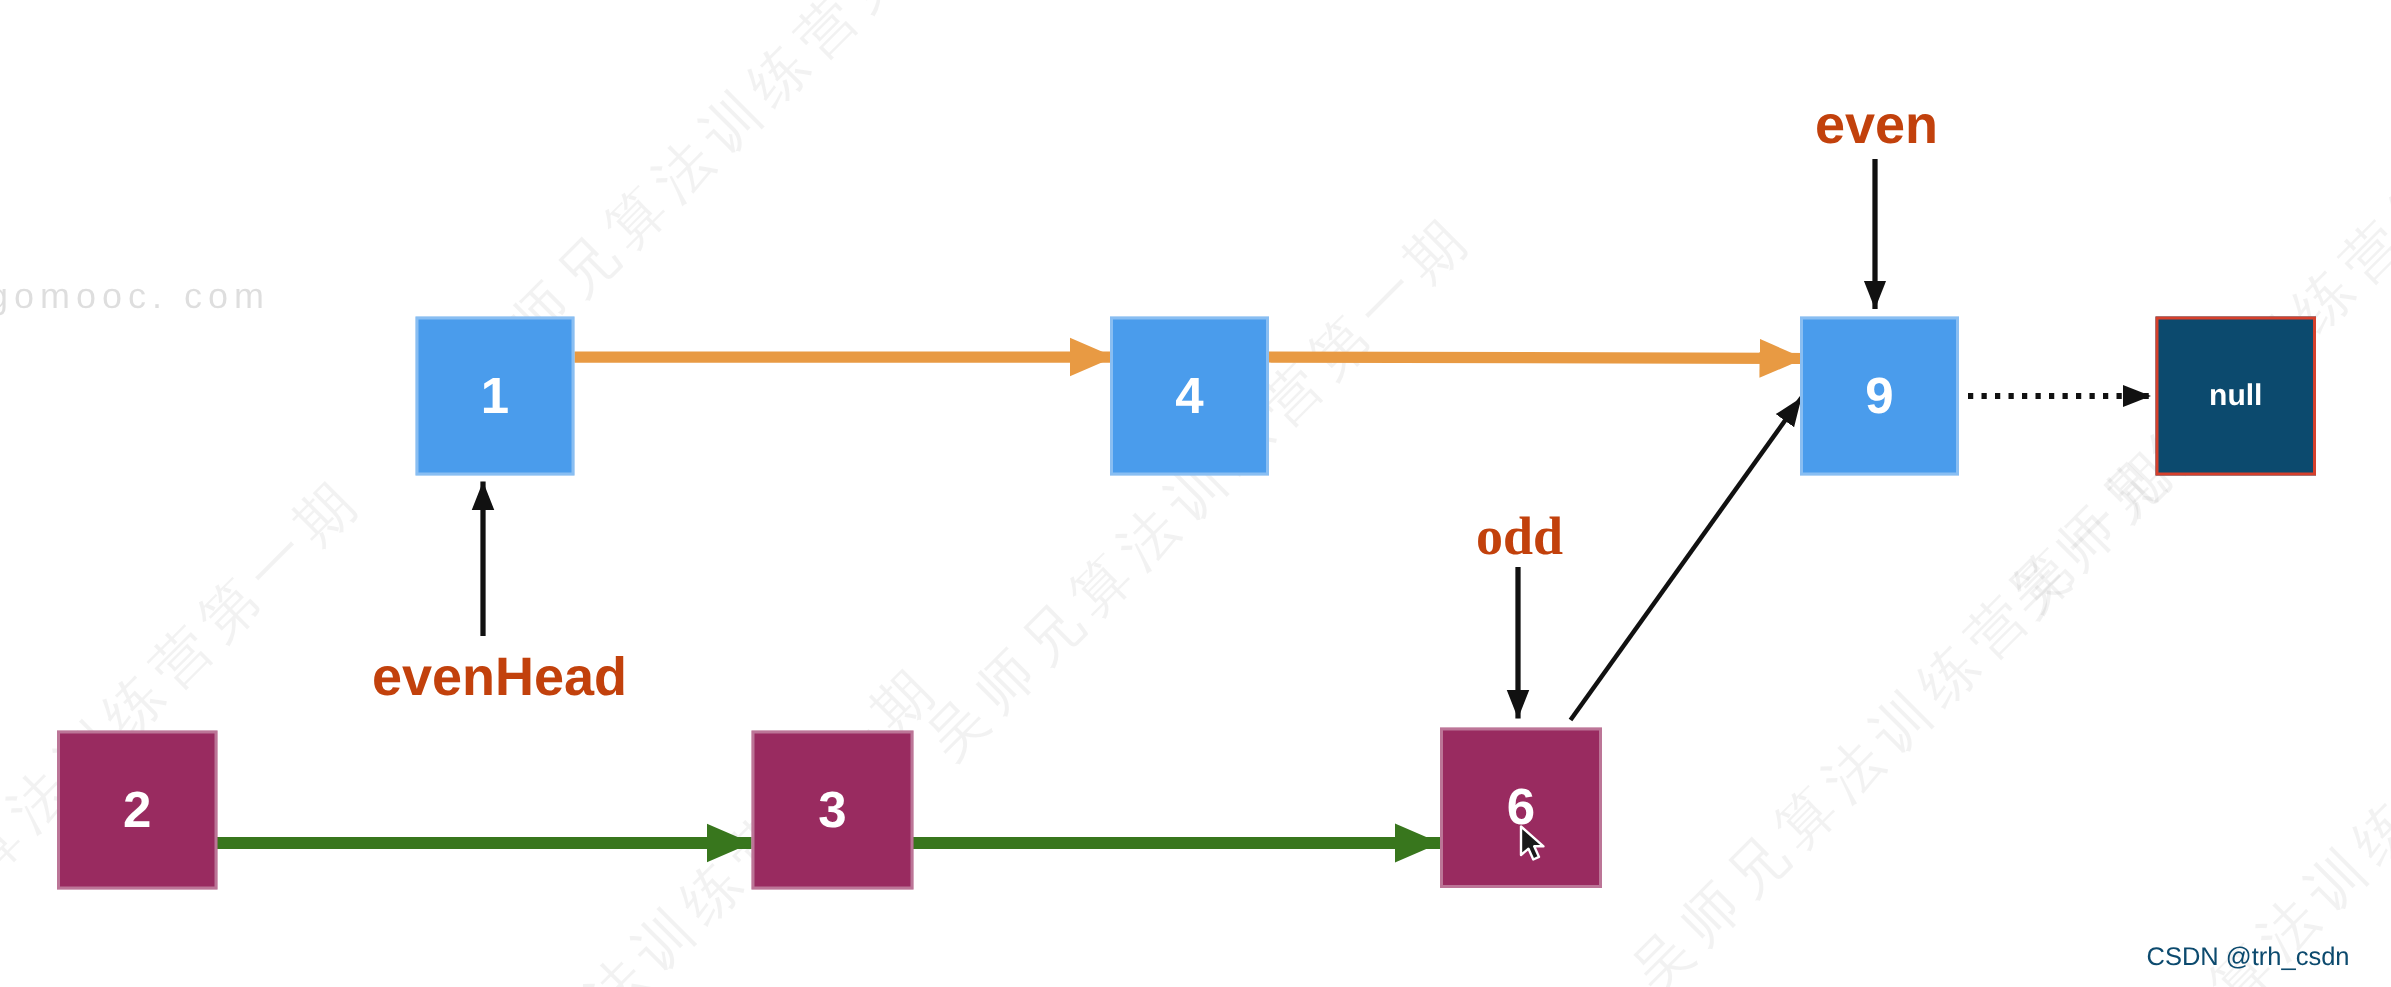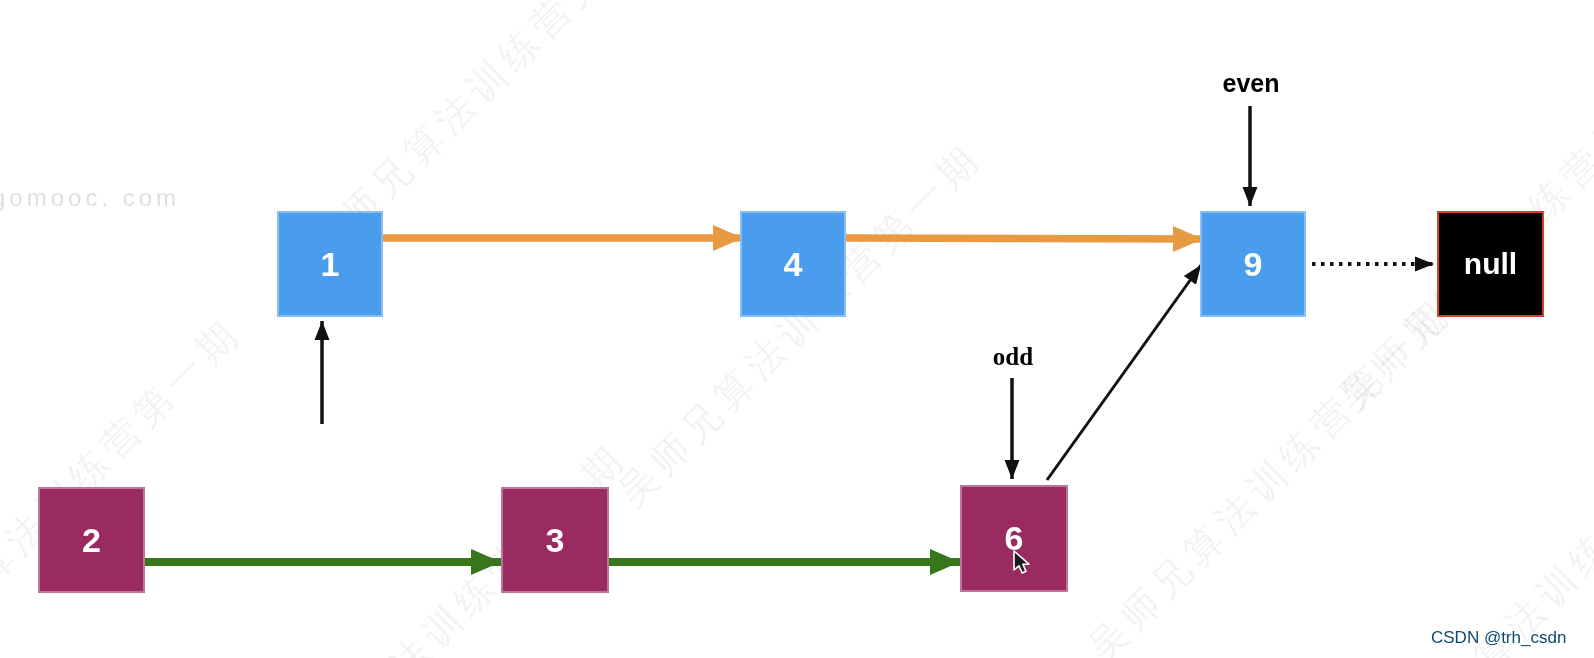--- a/index.html
+++ b/index.html
@@ -22,25 +22,25 @@
     white-space:nowrap;font-weight:400;
   }
   
   .node{
     position:absolute;display:flex;align-items:center;justify-content:center;
     color:#fff;font-weight:bold;font-size:34px;box-sizing:border-box;
     border:2px solid rgba(255,255,255,0.35);
   }
   .node.blue{background:#4A9CEC;}
   .node.purple{background:#992B60;}
-  .node.red{background:#000000;border-color:#D6402C;font-size:30px;}
+  .node.red{background:#0c4a6e;border-color:#D6402C;font-size:20px;}
   
   .lbl{
     position:absolute;transform:translate(-50%,-50%);
-    font-weight:bold;font-size:25px;color:#000000;white-space:nowrap;
+    font-weight:bold;font-size:36px;color:#c2410c;white-space:nowrap;
   }
   svg.overlay{position:absolute;left:0;top:0;pointer-events:none;}
   .cursor{position:absolute;left:1010px;top:549px;}
 </style>
 </head>
 <body>
 
 <div class="stage">
 
   <div class="wm" style="left:490px;top:80px;">吴师兄算法训练营第一期</div>
@@ -97,20 +97,21 @@
   </div>
   <div class="node purple" style="left:501px;top:487px;width:108px;height:106px;">
     <span>3</span>
   </div>
   <div class="node purple" style="left:960px;top:485px;width:108px;height:107px;">
     <span>6</span>
   </div>
 
   <div class="lbl" style="left:1251px;top:83px;">even</div>
   <div class="lbl" style="left:1013px;top:357px;font-family:Liberation Serif, serif;">odd</div>
+  <div class="lbl" style="left:333px;top:451px;">evenHead</div>
 
   <div class="credit">CSDN @trh_csdn</div>
 
   <svg class="cursor" width="24" height="28" viewBox="0 0 24 28">
     <path d="M4,2 L4,21 L9,16.8 L12.2,24 L16,22.3 L12.8,15.2 L19,15.2 Z" fill="#1a1a1a" stroke="#ffffff" stroke-width="1.6" stroke-linejoin="round"></path>
   </svg>
 
 </div>
 
 </body></html>

